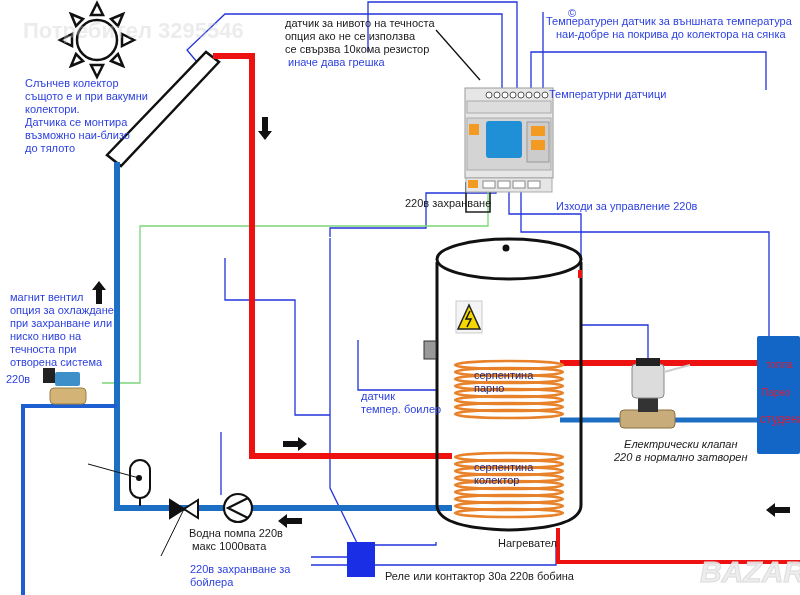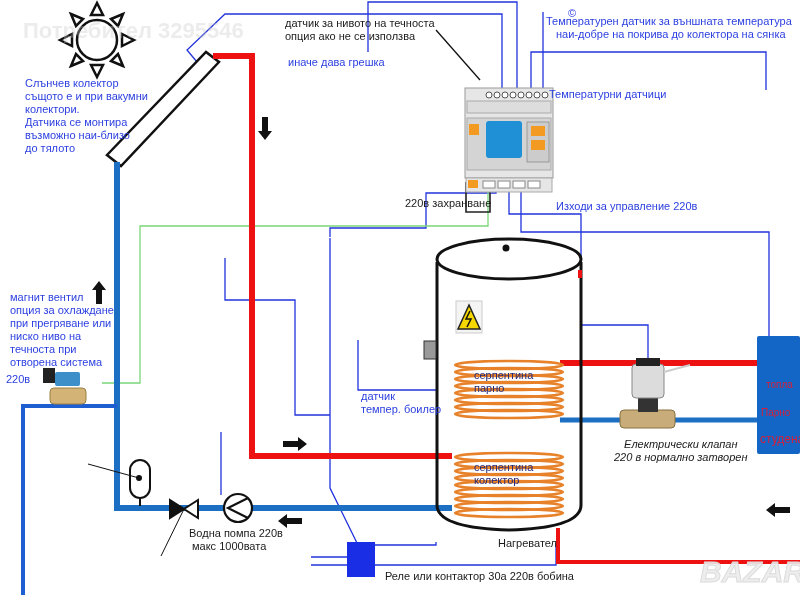--- a/index.html
+++ b/index.html
@@ -2,21 +2,21 @@
 <html><head>
 <meta charset="utf-8">
 <style>
   html, body { margin:0; padding:0; background:#ffffff; }
   #stage { position:relative; width:800px; height:595px; overflow:hidden; background:#fff; font-family:"Liberation Sans", sans-serif; }
   svg#diagram { position:absolute; left:0; top:0; }
   .lbl { position:absolute; font-size:11px; line-height:13px; white-space:nowrap; font-family:"Liberation Sans", sans-serif; }
   .blue { color:#2b3fe0; }
   .dark { color:#1a1a1a; }
   .navy { color:#232a7a; }
-  .red  { color:#d61f3a;margin-top:20px; }
+  .red  { color:#d61f3a; }
   .wm { position:absolute; font-size:22px; font-weight:bold; color:rgba(200,200,200,0.35); font-family:"Liberation Sans", sans-serif; white-space:nowrap; }
   .bazar { position:absolute; font-size:30px; font-weight:bold; font-style:italic; color:rgba(235,235,235,0.9); font-family:"Liberation Sans", sans-serif; -webkit-text-stroke:1px #dcdcdc; }
 </style>
 </head>
 <body>
 
 <div id="stage">
 
 <svg id="diagram" width="800" height="595" viewBox="0 0 800 595">
 
@@ -183,37 +183,38 @@
   <div>същото е и при вакумни</div>
   <div>колектори.</div>
   <div>Датчика се монтира</div>
   <div>възможно наи-близо</div>
   <div>до тялото</div>
 </div>
 
 <div class="lbl dark" style="left:285px;top:17px;">
   <div>датчик за нивото на течноста</div>
   <div>опция ако не се използва</div>
+  <div>се свързва 10кома резистор</div>
 </div>
 <div class="lbl blue" style="left:288px;top:56px;">иначе дава грешка</div>
 
 <div class="lbl blue" style="left:568px;top:7px;">©</div>
 <div class="lbl blue" style="left:546px;top:15px;">
   <div>Температурен датчик  за външната температура</div>
   <div style="padding-left:10px;">наи-добре на покрива до колектора на сянка</div>
 </div>
 <div class="lbl blue" style="left:549px;top:69px;margin-top:19px;">Температурни  датчици</div>
 
 <div class="lbl dark" style="left:405px;top:197px;">220в захранване</div>
 <div class="lbl blue" style="left:556px;top:200px;">Изходи за управление 220в</div>
 
 <div class="lbl blue" style="left:10px;top:291px;">
   <div>магнит вентил</div>
   <div>опция за охлаждане</div>
-  <div>при прегряване или</div>
+  <div>при захранване или</div>
   <div>ниско ниво на</div>
   <div>течноста при</div>
   <div>отворена система</div>
 </div>
 <div class="lbl blue" style="left:6px;top:373px;">220в</div>
 
 <div class="lbl blue" style="left:361px;top:390px;">
   <div>датчик</div>
   <div>темпер. боилер</div>
 </div>
@@ -234,17 +235,21 @@
 
 <div class="lbl red" style="left:766px;top:358px;font-size:10px;">топла</div>
 <div class="lbl red" style="left:761px;top:386px;font-size:10px;">Парно</div>
 <div class="lbl red" style="left:760px;top:413px;font-size:12px;">студена</div>
 
 <div class="lbl dark" style="left:189px;top:527px;">
   <div>Водна помпа 220в</div>
   <div style="padding-left:3px;">макс 1000вата</div>
 </div>
 
+<div class="lbl blue" style="left:190px;top:563px;">
+  <div>220в захранване за</div>
+  <div>бойлера</div>
+</div>
 
 <div class="lbl dark" style="left:498px;top:537px;">Нагревател</div>
 <div class="lbl dark" style="left:385px;top:570px;">Реле или контактор 30а 220в бобина</div>
 
 </div>
 
 </body></html>

